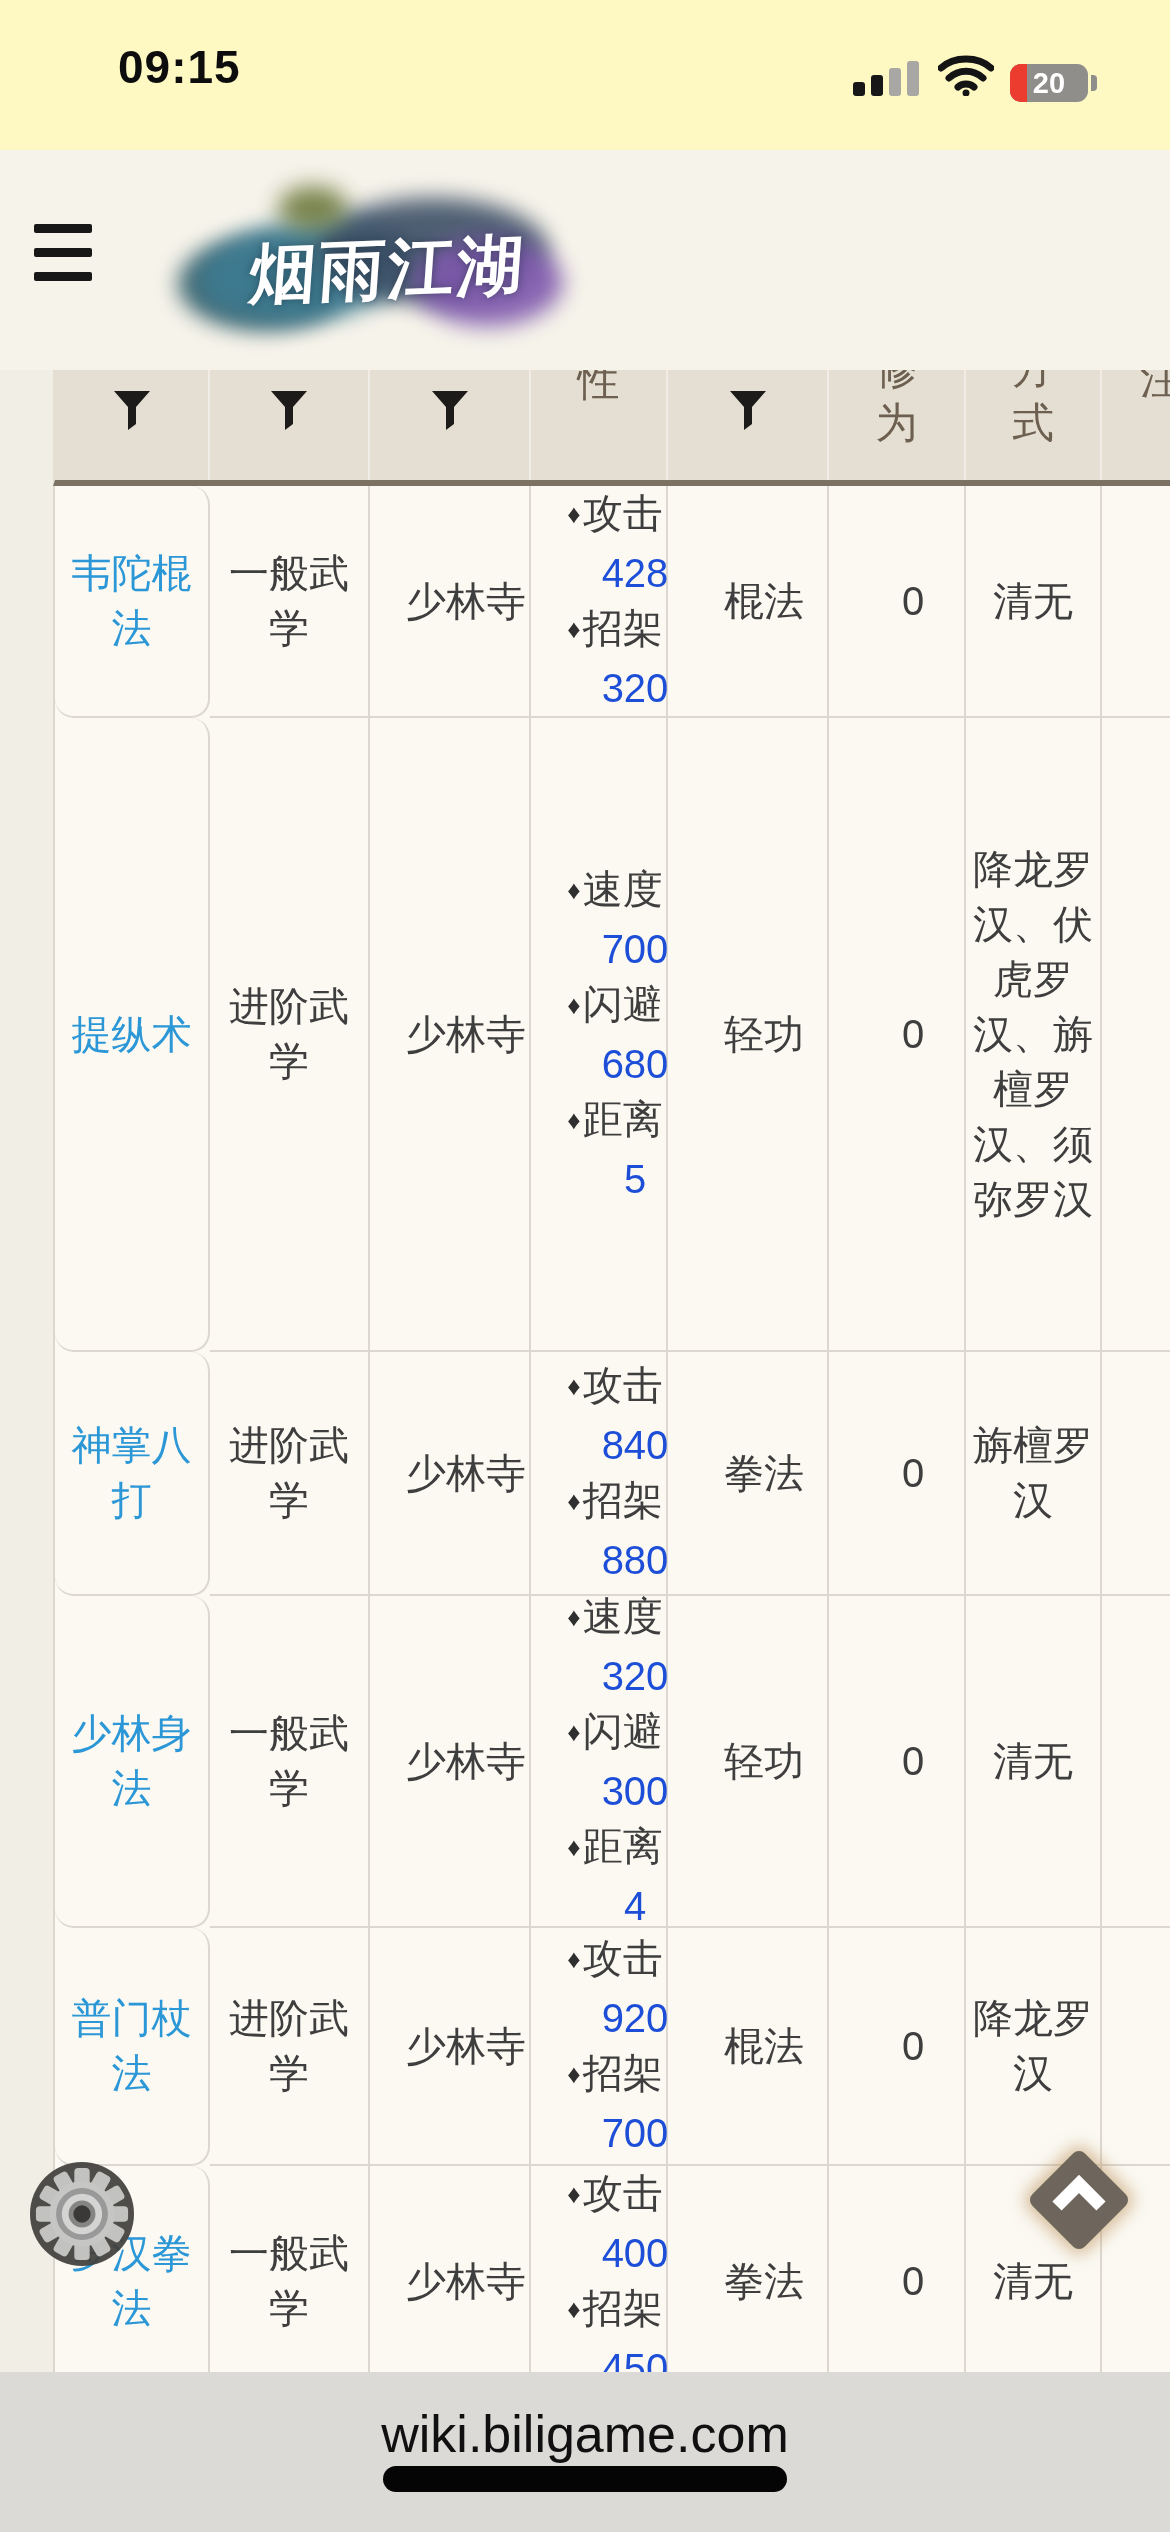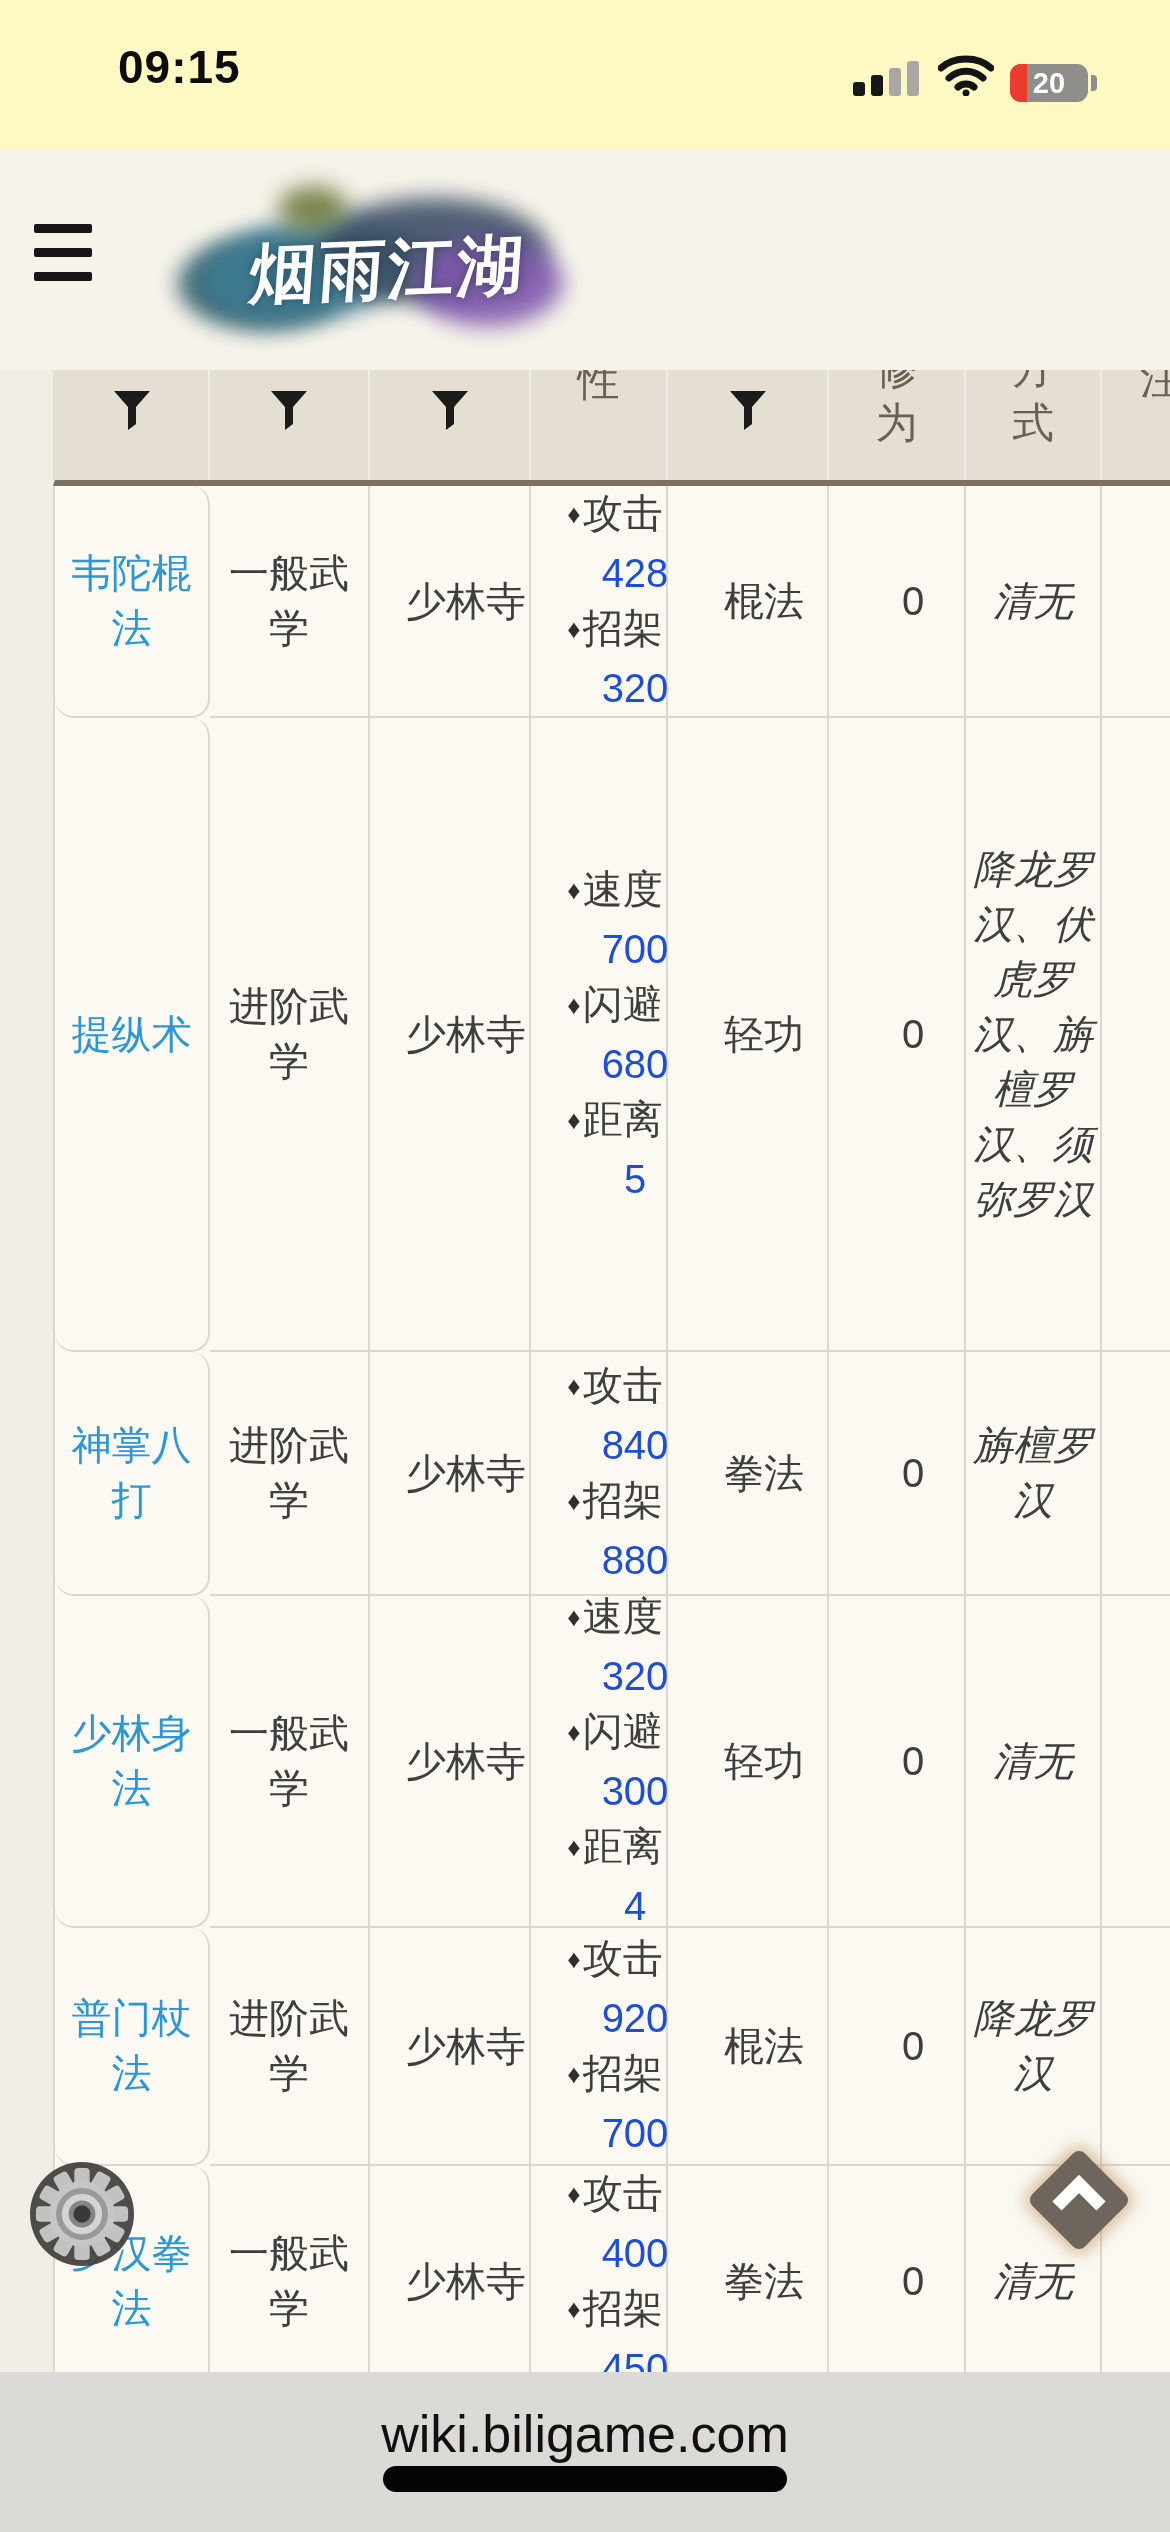--- a/index.html
+++ b/index.html
@@ -52,21 +52,21 @@
   .off14{margin-top:-16px;} .off28{margin-top:-28px;} .off18{margin-top:-18px;}
 
   .tbody{display:grid;grid-template-columns:155px 160px 161px 137px 161px 137px 136px 120px;
          grid-template-rows:232px 634px 244px 332px 238px 232px;
          background:#fbf9f2;border-left:2px solid #dcd8d0;}
   .c{border-right:2px solid #dcd8d0;border-bottom:2px solid #dcd8d0;
      display:flex;flex-direction:column;align-items:center;justify-content:center;
      font-size:40px;line-height:55px;color:#3e3e3e;text-align:center;padding-left:33px;}
   .c.name{padding:0 12px;color:#2b97d6;cursor:pointer;border-radius:19px;}
   .c.type{padding:0 8px;}
-  .c.method{padding:14px 4px;font-style:italic;}
+  .c.method{padding:14px 4px;}
   .attr-label{white-space:nowrap;color:#3e3e3e;}
   .attr-label .blt{font-size:26px;position:relative;top:-4px;margin-right:2px;color:#2f2f2f;}
   .attr-val{color:#1d4ed8;white-space:nowrap;margin-left:40px;}
 
   
   .gear-fab{position:absolute;left:30px;top:2162px;width:104px;height:104px;border-radius:50%;
             background:rgba(66,64,60,.93);display:flex;align-items:center;justify-content:center;cursor:pointer;}
   .scroll-top{position:absolute;left:1027px;top:2148px;width:104px;height:104px;cursor:pointer;}
   .diamond{position:absolute;left:15px;top:15px;width:74px;height:74px;background:#6e665c;border-radius:8px;
            transform:rotate(45deg);box-shadow:0 0 16px 5px rgba(186,138,82,.55);}

